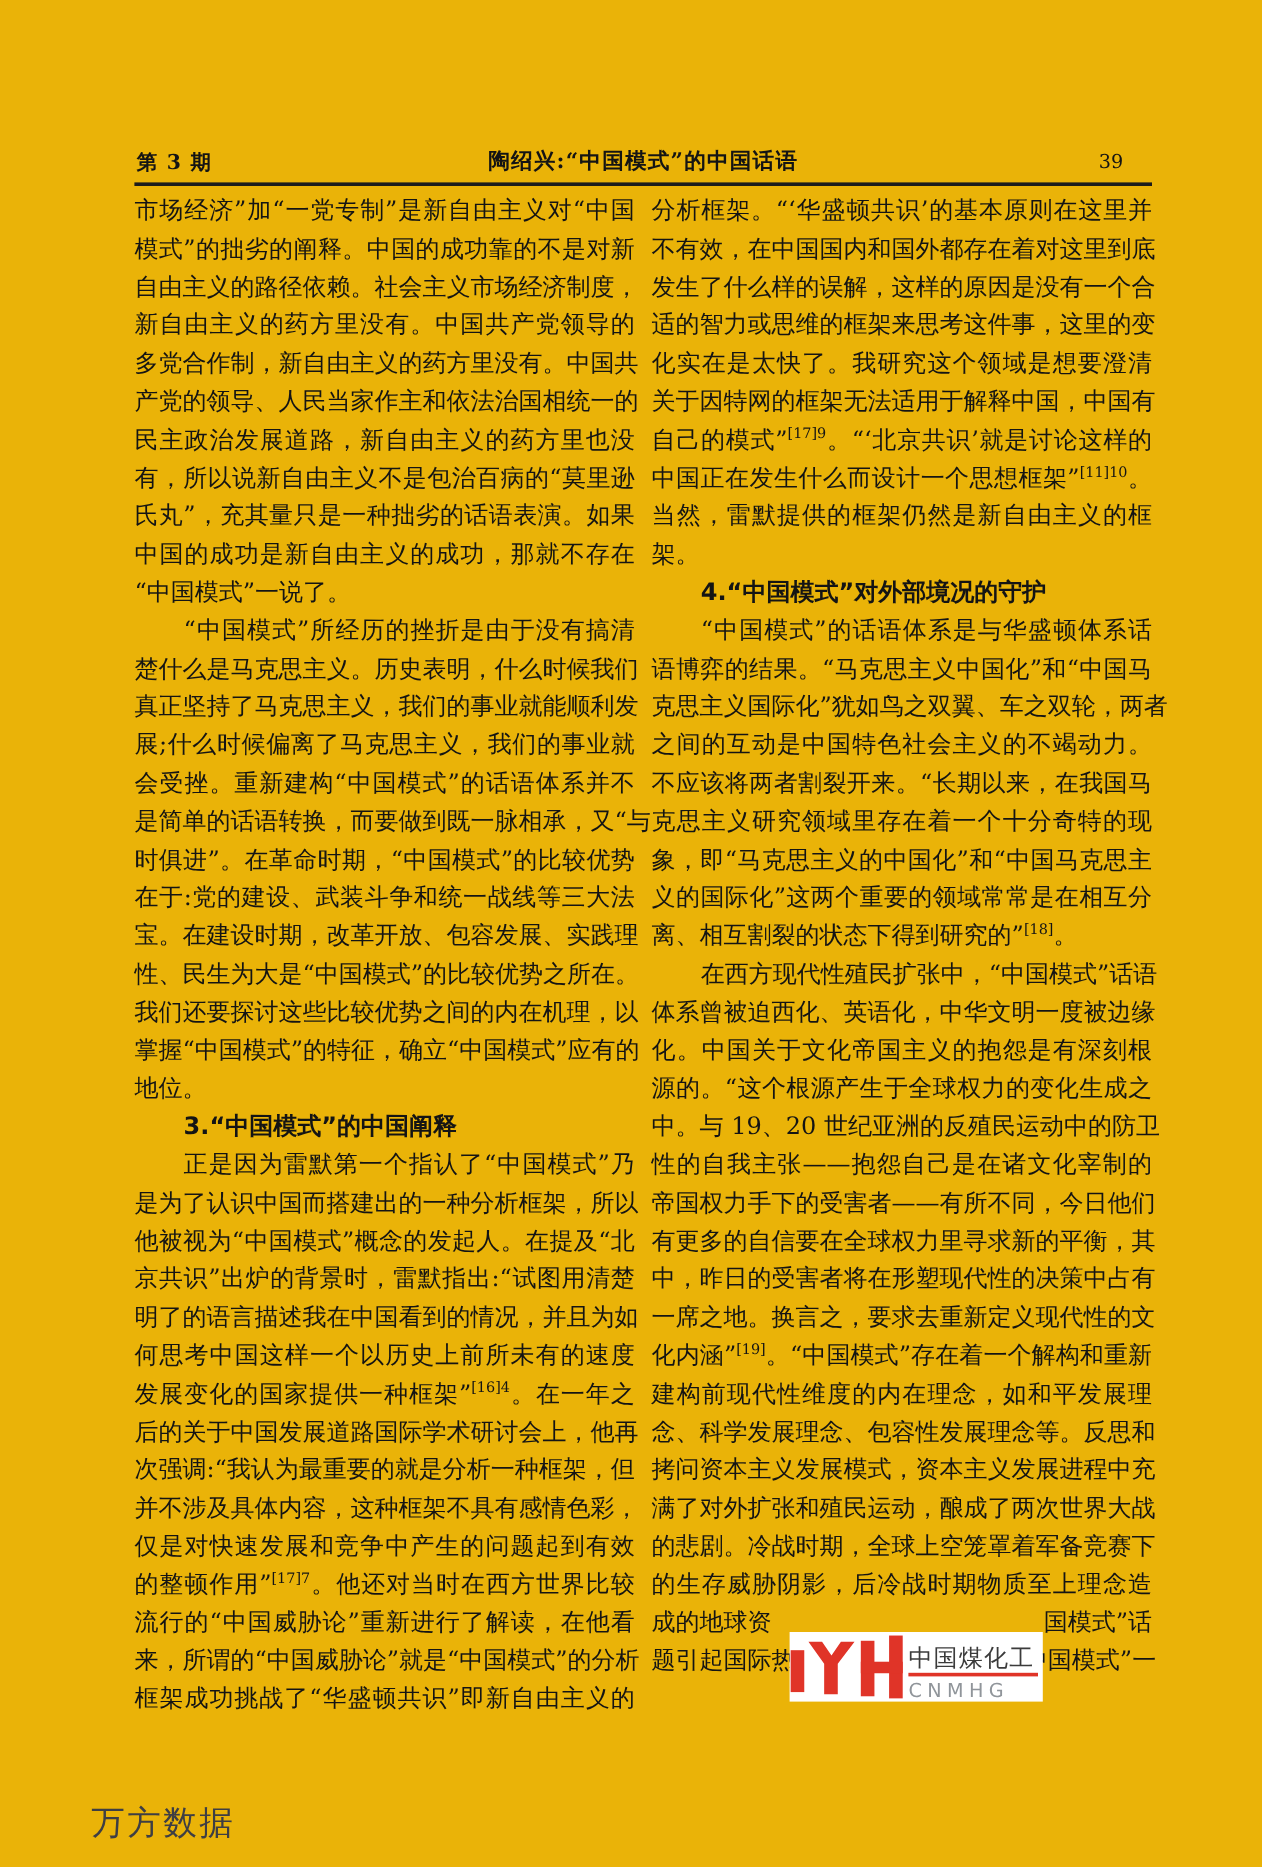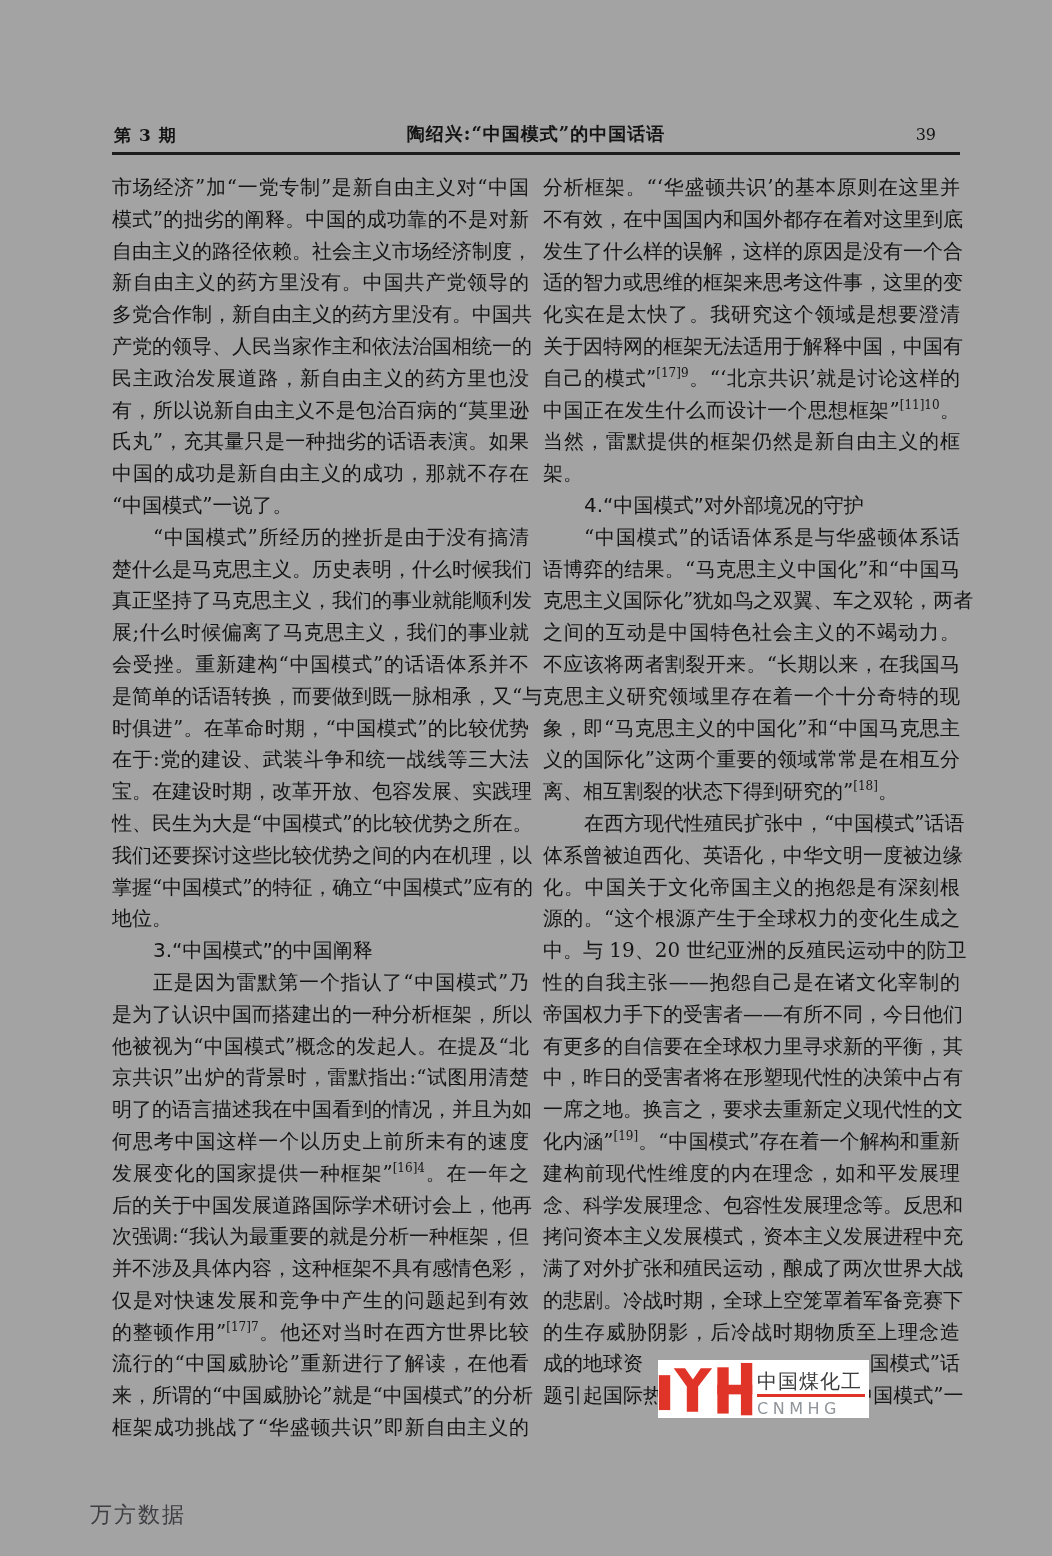--- a/index.html
+++ b/index.html
@@ -1,46 +1,46 @@
 <!DOCTYPE html>
 <html><head>
 <meta charset="utf-8">
 <style>
   html,body{margin:0;padding:0;background:#ffffff;}
   .page{
-    position:relative;width:1052px;height:1556px;background:#a3a3a3;overflow:hidden;
+    position:relative;width:1052px;height:1556px;background:#eab308;overflow:hidden;
     font-family:"DejaVu Serif","Liberation Serif",serif;color:#141414;
   }
   
   .header{position:absolute;left:112px;top:122px;width:848px;height:26px;}
   .hdr-issue{position:absolute;left:2px;top:2px;font-size:17px;letter-spacing:1px;font-weight:700;}
   .hdr-title{position:absolute;left:0;right:0;top:0;text-align:center;font-size:18px;font-weight:700;letter-spacing:1px;}
   .hdr-page{position:absolute;right:24px;top:3px;font-size:16px;}
   .rule{position:absolute;left:112px;top:152px;width:848px;height:0;border-top:3px solid #1c1c1c;}
   
-  .columns{position:absolute;left:112px;top:172px;width:848px;display:flex;gap:14px;}
+  .columns{position:absolute;left:112px;top:160px;width:848px;display:flex;gap:14px;}
   .col{width:417px;}
   .line{
     height:31.8px;line-height:31.8px;font-size:20px;letter-spacing:0;
     text-align:justify;text-align-last:justify;white-space:nowrap;
   }
   .line.end{text-align-last:left;}
   .line.indent{padding-left:41px;}
-  .line.heading{font-weight:400;font-family:"DejaVu Sans","Liberation Sans",sans-serif;}
+  .line.heading{font-weight:700;font-family:"DejaVu Sans","Liberation Sans",sans-serif;}
   .line sup{font-size:12px;line-height:0;vertical-align:super;letter-spacing:0;}
   .line.gap{display:flex;justify-content:space-between;}
   
   .cnmhg{position:absolute;left:658px;top:1360px;width:211px;height:58px;background:#ffffff;display:flex;align-items:flex-end;z-index:5;}
   .cnmhg-logo{width:96px;height:56px;margin-top:1px;flex:0 0 auto;}
   .cnmhg-right{margin-left:3px;padding-top:3px;width:112px;font-family:"DejaVu Sans","Liberation Sans",sans-serif;}
   .cnmhg-cn{font-size:20px;line-height:22px;letter-spacing:1px;white-space:nowrap;color:#3b3b3b;}
   .cnmhg-underline{margin-top:2px;width:108px;border-top:3px solid #e03428;}
   .cnmhg-code{margin-top:2px;font-size:16px;letter-spacing:4.5px;color:#90959a;white-space:nowrap;}
   
-  .footer-wm{position:absolute;left:90px;top:1500px;font-size:22px;color:#3e3e44;
+  .footer-wm{position:absolute;left:76px;top:1500px;font-size:28px;color:#3e3e44;
     font-family:"DejaVu Sans","Liberation Sans",sans-serif;letter-spacing:2px;}
 </style>
 </head>
 <body>
 
 <div class="page">
 
   <div class="header">
     <span class="hdr-issue">第 3 期</span>
     <span class="hdr-title">陶绍兴:“中国模式”的中国话语</span>

